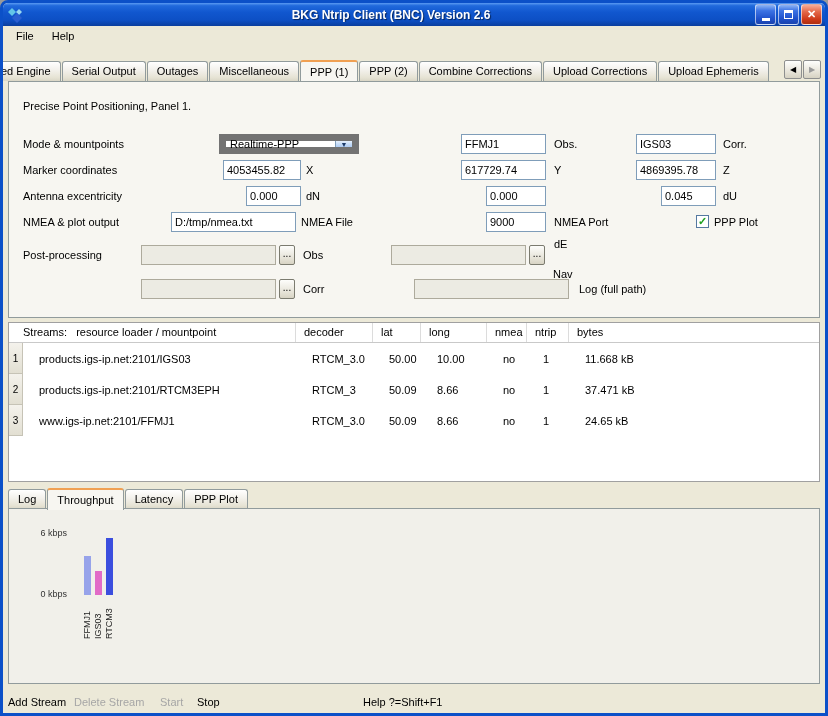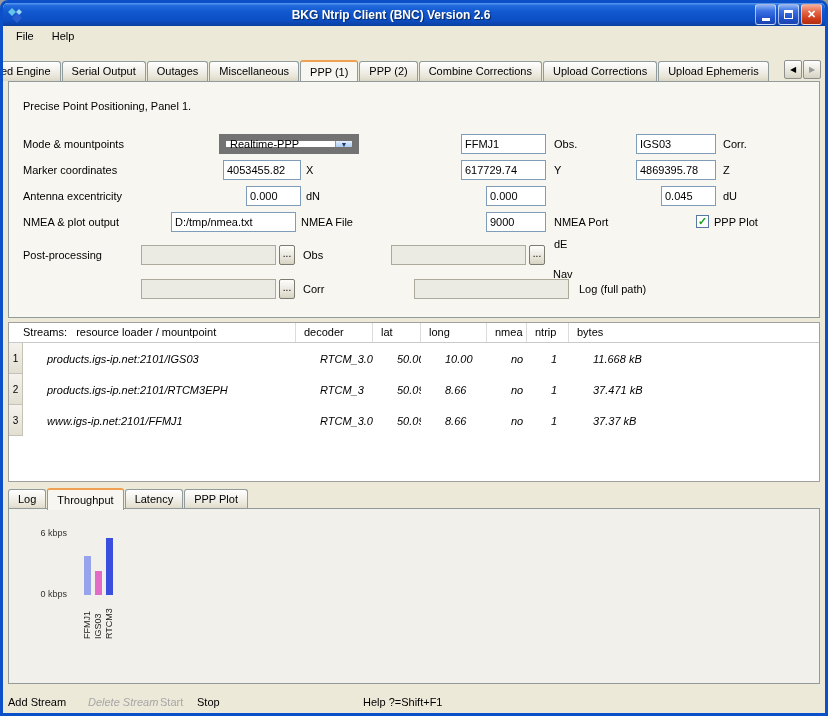--- a/index.html
+++ b/index.html
@@ -123,21 +123,21 @@
   .s-header .hcell.first { padding-left:14px; }
   .s-row {
     display:grid; grid-template-columns:14px 273px 77px 48px 66px 40px 42px 1fr;
     height:31px; align-items:center;
   }
   .s-row .num {
     height:100%; display:flex; align-items:center; justify-content:center;
     font-size:10px; background:linear-gradient(180deg,#F4F2EC,#E2DFD2);
     border-right:1px solid #C6C3B6; border-bottom:1px solid #C6C3B6;
   }
-  .s-row .cell { padding-left:24px; white-space:nowrap; overflow:hidden;font-style:italic; }
+  .s-row .cell { padding-left:16px; white-space:nowrap; overflow:hidden; }
 
   
   .ytick { position:absolute; width:42px; text-align:right; font-size:9px; color:#333; }
   .bars { position:absolute; left:75px; top:25px; height:61px; display:flex; align-items:flex-end; gap:4px; }
   .bar { width:7px; }
   .bar-labels { position:absolute; left:73px; top:90px; display:flex; gap:4px; }
   .bar-label {
     width:7px; height:40px; writing-mode:vertical-rl; transform:rotate(180deg);
     font-size:9px; line-height:10px; color:#222; white-space:nowrap; overflow:visible;
   }
@@ -286,21 +286,21 @@
         <div class="cell">37.471 kB</div>
       </div>
       <div class="s-row">
         <div class="num">3</div>
         <div class="cell">www.igs-ip.net:2101/FFMJ1</div>
         <div class="cell">RTCM_3.0</div>
         <div class="cell">50.09</div>
         <div class="cell">8.66</div>
         <div class="cell">no</div>
         <div class="cell">1</div>
-        <div class="cell">37.37 kB</div>
+        <div class="cell">24.65 kB</div>
       </div>
     </div>
 
     <div class="tabbar tabbar-bottom">
       <div class="tab">Log</div>
       <div class="tab active">Throughput</div>
       <div class="tab">Latency</div>
       <div class="tab">PPP Plot</div>
     </div>
 
@@ -314,20 +314,20 @@
         </div>
       <div class="bar-labels">
           <div class="bar-label">FFMJ1</div>
           <div class="bar-label">IGS03</div>
           <div class="bar-label">RTCM3</div>
         </div>
     </div>
 
     <div class="bottombar">
       <span class="flat-btn" style="left:0;">Add Stream</span>
-      <span class="flat-btn disabled" style="left:80px;font-style:italic;">Delete Stream</span>
+      <span class="flat-btn disabled" style="left:66px;">Delete Stream</span>
       <span class="flat-btn disabled" style="left:152px;">Start</span>
       <span class="flat-btn" style="left:189px;">Stop</span>
       <span class="flat-btn" style="left:355px;">Help ?=Shift+F1</span>
     </div>
 
   </div>
 </div>
 
 </body></html>

